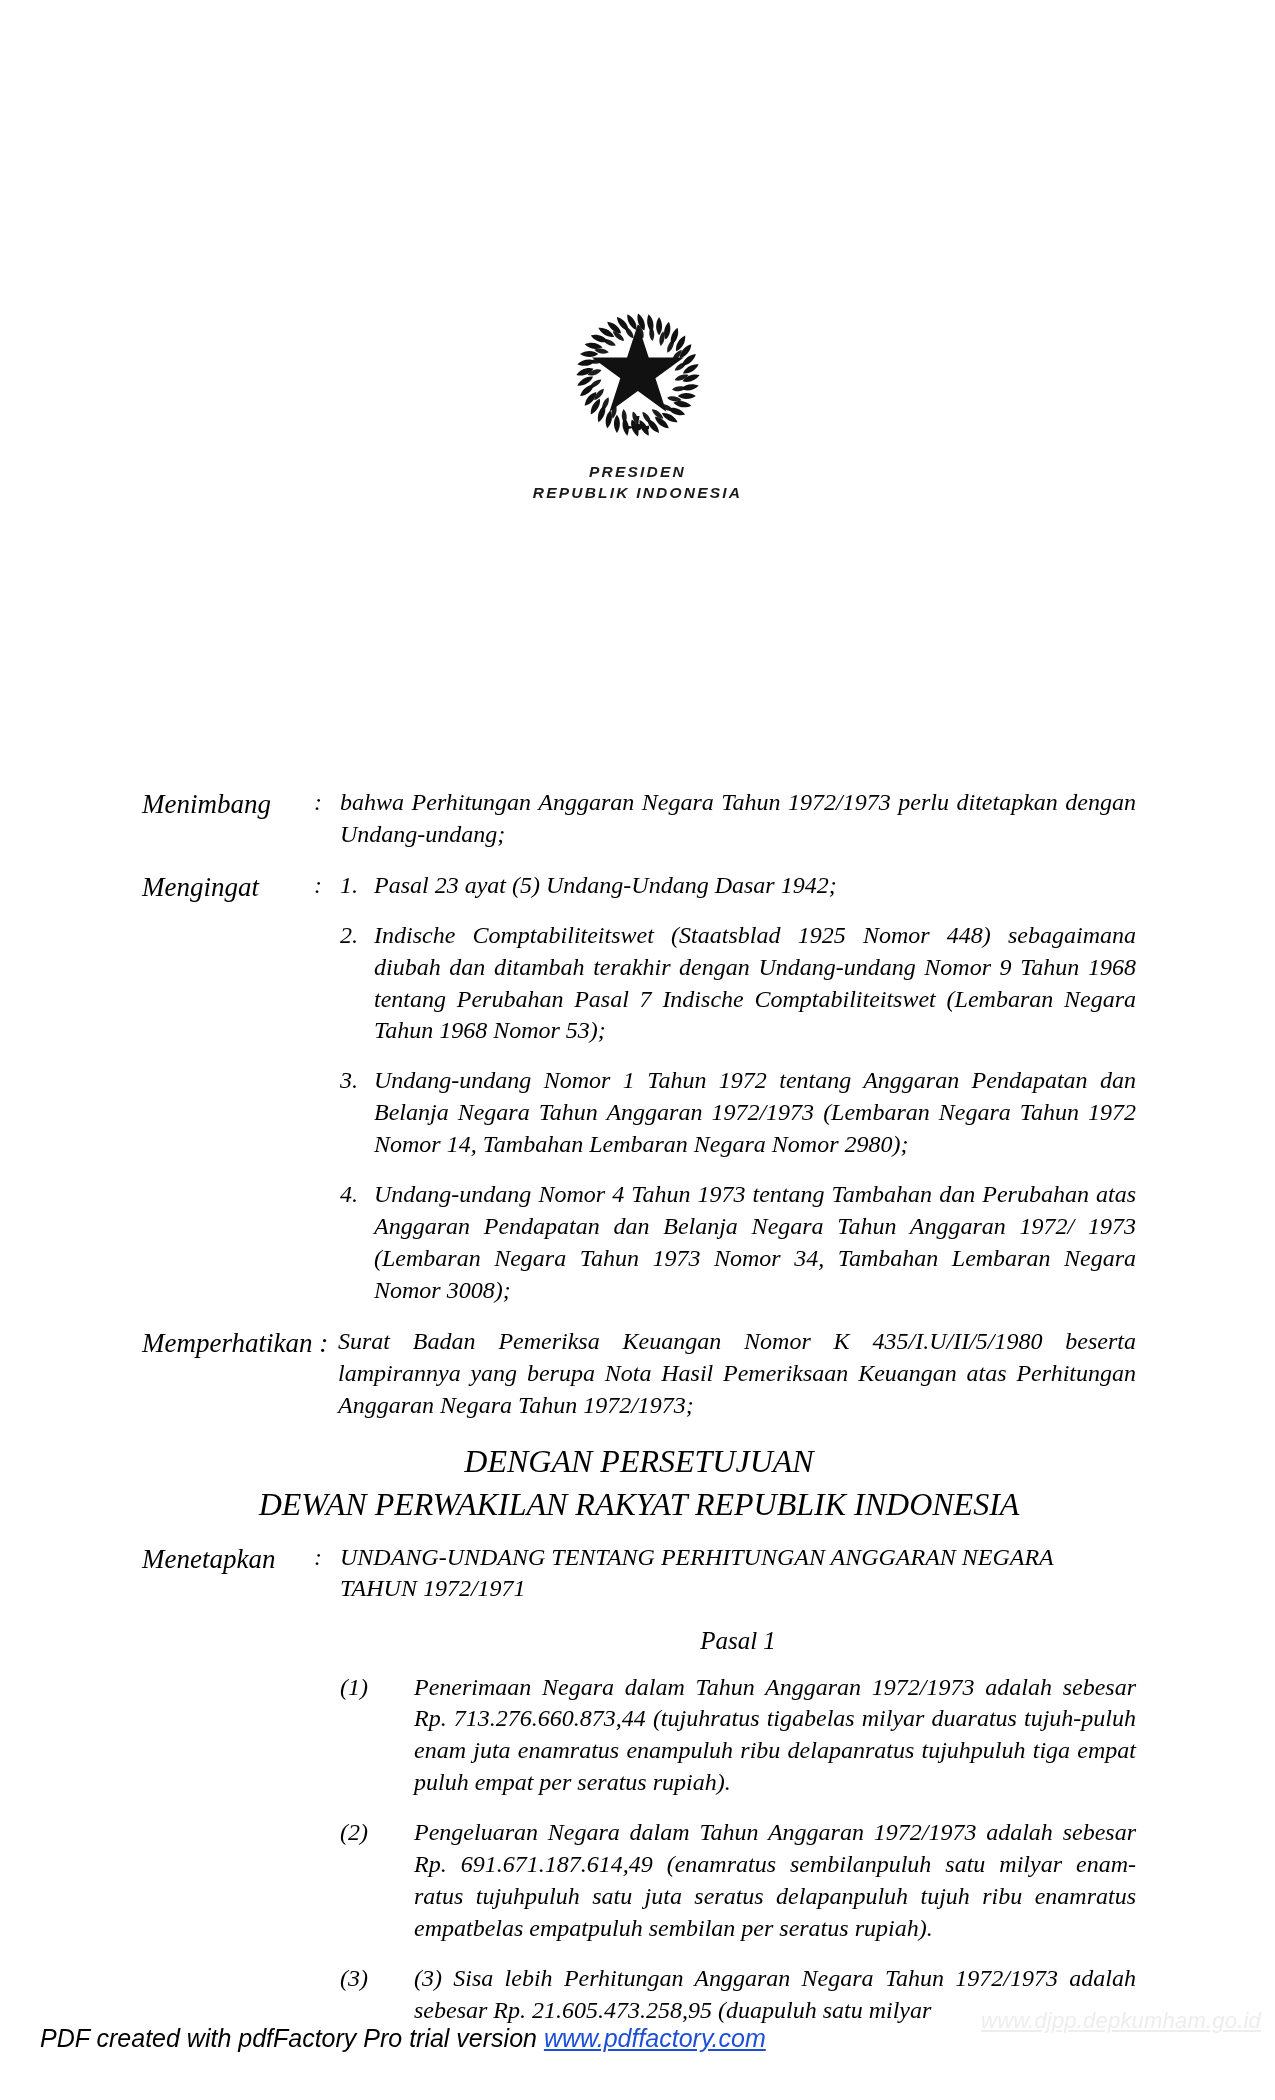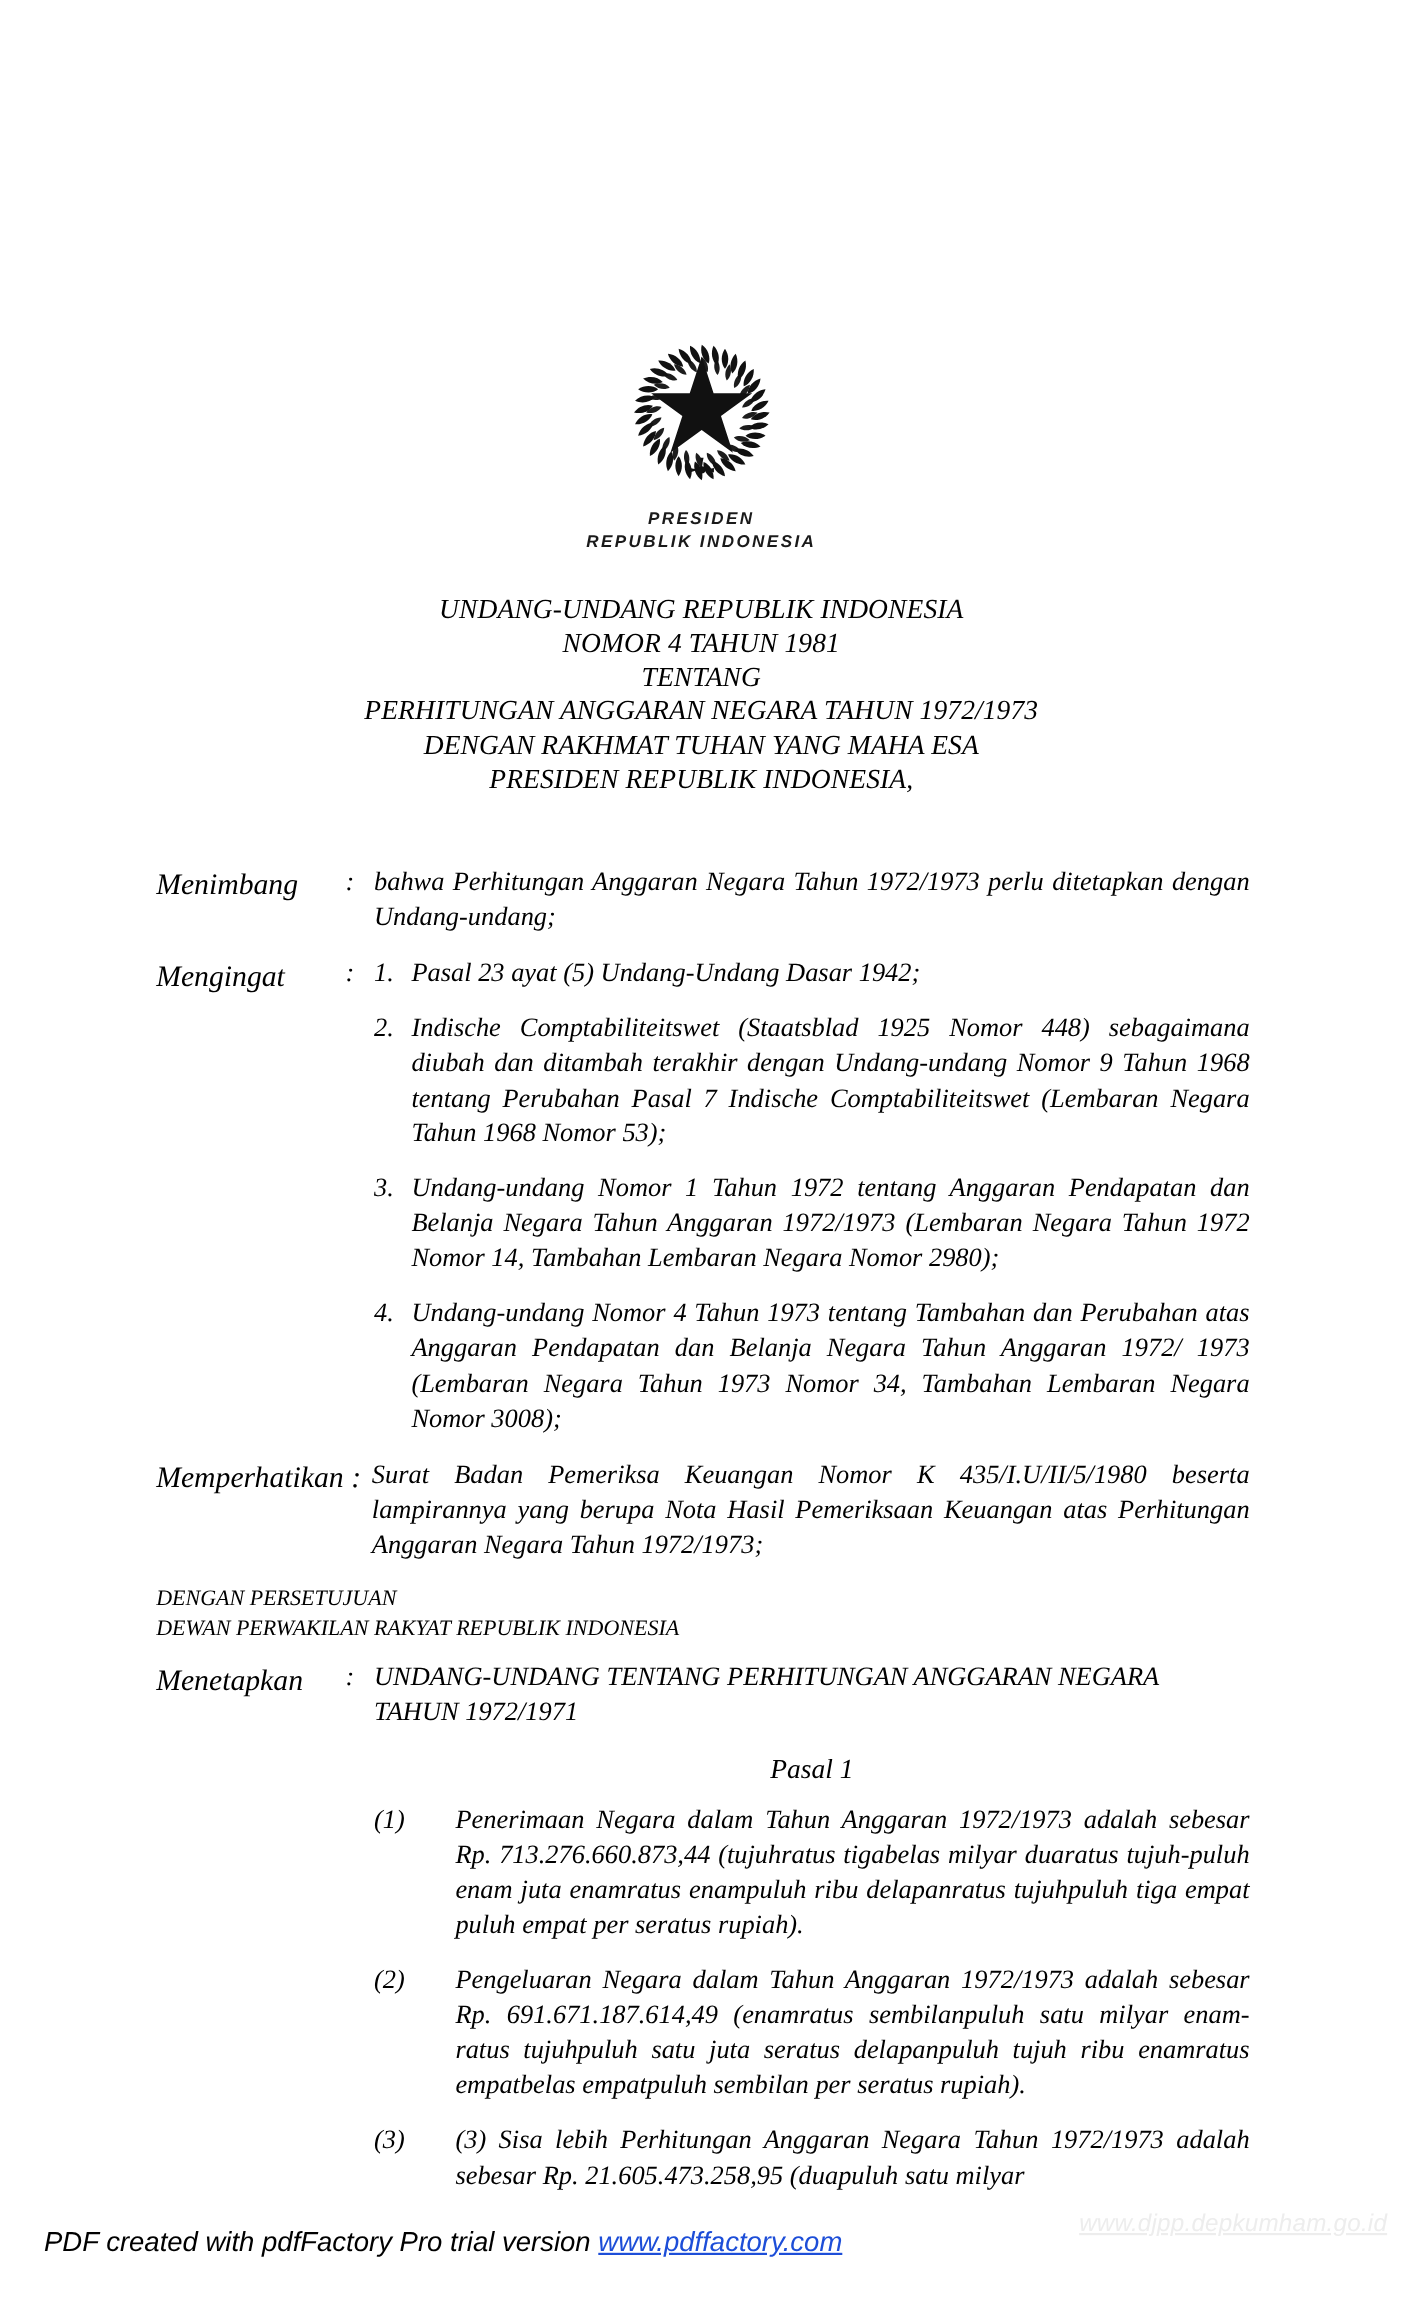--- a/index.html
+++ b/index.html
@@ -118,22 +118,22 @@
     width: 34px;
   }
   .numlist .txt {
     flex: 1 1 auto;
     text-align: justify;
     text-justify: inter-word;
   }
 
   
   .consensus {
-    text-align: left;
-    font-size: 20px;
+    text-align: center;
+    font-size: 32px;
     line-height: 1.33;
     margin-top: 4px;
     margin-bottom: 16px;
   }
   .consensus div { white-space: nowrap; }
 
   
   .pasal-heading {
     text-align: center;
     font-size: 25px;
@@ -409,28 +409,20 @@
         <path d="M14,-2 L4,0 L14,3 Z" fill="#111111"></path>
         <path d="M-2,-14 L0,-4 L2,-14 Z" fill="#111111"></path>
       </g>
     </svg>
     <div class="crest-caption">
       <div>PRESIDEN</div>
       <div>REPUBLIK  INDONESIA</div>
     </div>
   </div>
 
-  <div class="title-block">
-    <div>UNDANG-UNDANG REPUBLIK INDONESIA</div>
-    <div>NOMOR 4 TAHUN 1981</div>
-    <div>TENTANG</div>
-    <div>PERHITUNGAN ANGGARAN NEGARA TAHUN 1972/1973</div>
-    <div>DENGAN RAKHMAT TUHAN YANG MAHA ESA</div>
-    <div>PRESIDEN REPUBLIK INDONESIA,</div>
-  </div>
 
   <div class="body-area">
 
     <div class="clause">
       <div class="clause-label">Menimbang</div>
       <div class="clause-colon">:</div>
       <div class="clause-body">bahwa Perhitungan Anggaran Negara Tahun 1972/1973 perlu ditetapkan dengan Undang-undang;</div>
     </div>
 
     <div class="clause">

